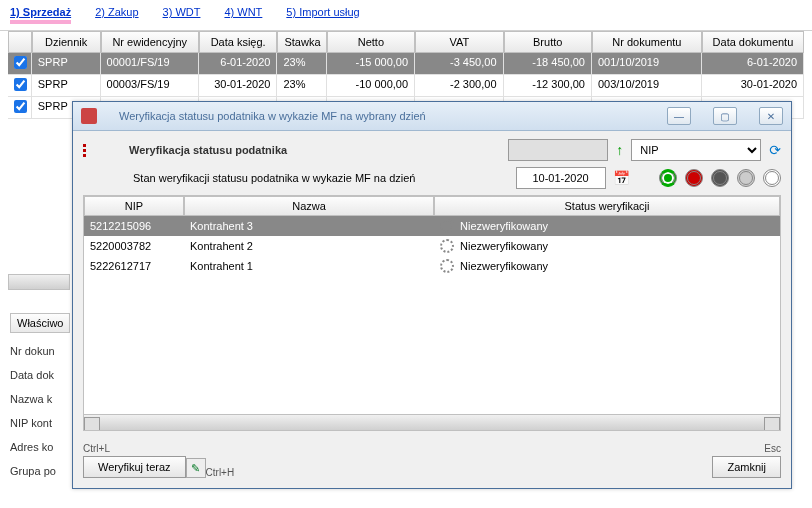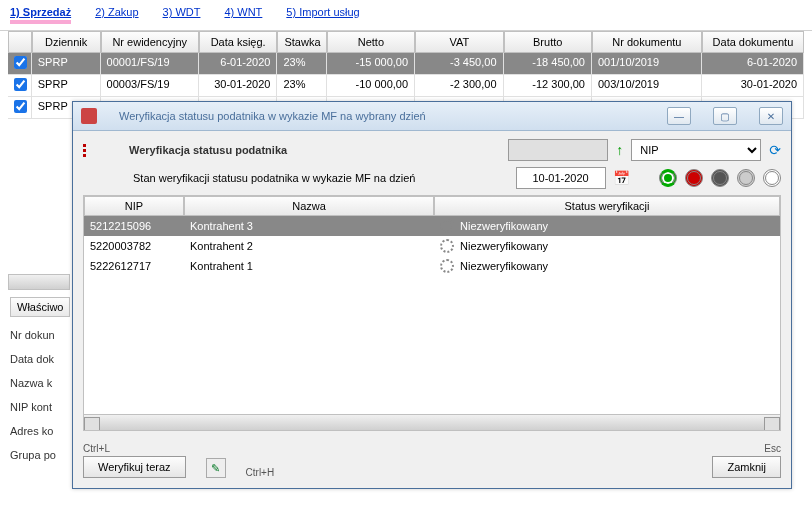--- a/index.html
+++ b/index.html
@@ -25,21 +25,21 @@
 .col-nrew { width: 100px; }
 .col-dk { width: 80px; }
 .col-st { width: 50px; }
 .col-net { width: 90px; }
 .col-vat { width: 90px; }
 .col-br { width: 90px; }
 .col-nrd { width: 112px; }
 .col-dd { width: 104px; }
 
 
-.left-panel { position: absolute; top: 297px; left: 10px; }
+.left-panel { position: absolute; top: 313px; left: 10px; }
 .lp-tab { background: linear-gradient(#fdfdfd,#e9e9e9); border: 1px solid #c0c0c0; padding: 3px 6px; display: inline-block; margin-bottom: 6px; }
 .lp-row { padding: 6px 0; color: #333; }
 
 
 .dialog { position: absolute; top: 101px; left: 72px; width: 720px; height: 388px; border: 1px solid #4a6f9b; background: #f0f0f0; display: flex; flex-direction: column; box-shadow: 0 0 4px rgba(0,0,0,.2); }
 .titlebar { background: linear-gradient(#e6eff8,#d0dfef); padding: 5px 8px; display: flex; align-items: center; gap: 22px; border-bottom: 1px solid #a0b8d0; }
 .titlebar-icon { width: 16px; height: 16px; background: #c44; border-radius: 2px; }
 .titlebar-text { flex: 1; color: #4a6f9b; }
 .winbtn { width: 24px; height: 18px; border: 1px solid #8fa8c0; border-radius: 2px; background: linear-gradient(#fff,#e0e8f0); display: flex; align-items: center; justify-content: center; font-size: 10px; color: #4a6f9b; cursor: pointer; }
 
@@ -72,21 +72,21 @@
 .ig-cell { padding: 3px 6px; white-space: nowrap; }
 .icol-nip { width: 100px; }
 .icol-naz { width: 250px; }
 .icol-stat { flex: 1; display: flex; align-items: center; gap: 6px; }
 .spinner { width: 14px; height: 14px; border: 2px dotted #888; border-radius: 50%; display: inline-block; }
 
 .hscroll { height: 16px; background: linear-gradient(#f0f0f0,#d0d0d0); border-top: 1px solid #c0c0c0; position: relative; }
 .hscroll::before, .hscroll::after { content: ''; position: absolute; top: 2px; width: 14px; height: 12px; background: #e0e0e0; border: 1px solid #999; }
 .hscroll::before { left: 0; } .hscroll::after { right: 0; }
 
-.dlg-footer { display: flex; gap: 20px; padding: 4px 10px 10px; align-items: flex-end; }
+.dlg-footer { display: flex; gap: 0; padding: 4px 10px 10px; align-items: flex-end; }
 .btn-group { display: flex; flex-direction: column; gap: 2px; }
 .btn-hint { font-size: 10px; color: #555; }
 .btn { background: linear-gradient(#fdfdfd,#e5e5e5); border: 1px solid #999; padding: 4px 14px; cursor: pointer; }
 .edit-icon { width: 20px; height: 20px; background: #eee; border: 1px solid #aaa; display: flex; align-items: center; justify-content: center; align-self: flex-end; color:#0a7c2a; cursor: pointer;}
 .spacer { flex: 1; }
 
 .main-hscroll { position: absolute; left: 8px; top: 274px; width: 62px; height: 16px; background: linear-gradient(#f0f0f0,#d0d0d0); border: 1px solid #c0c0c0; }
 </style>
 </head>
 <body>

